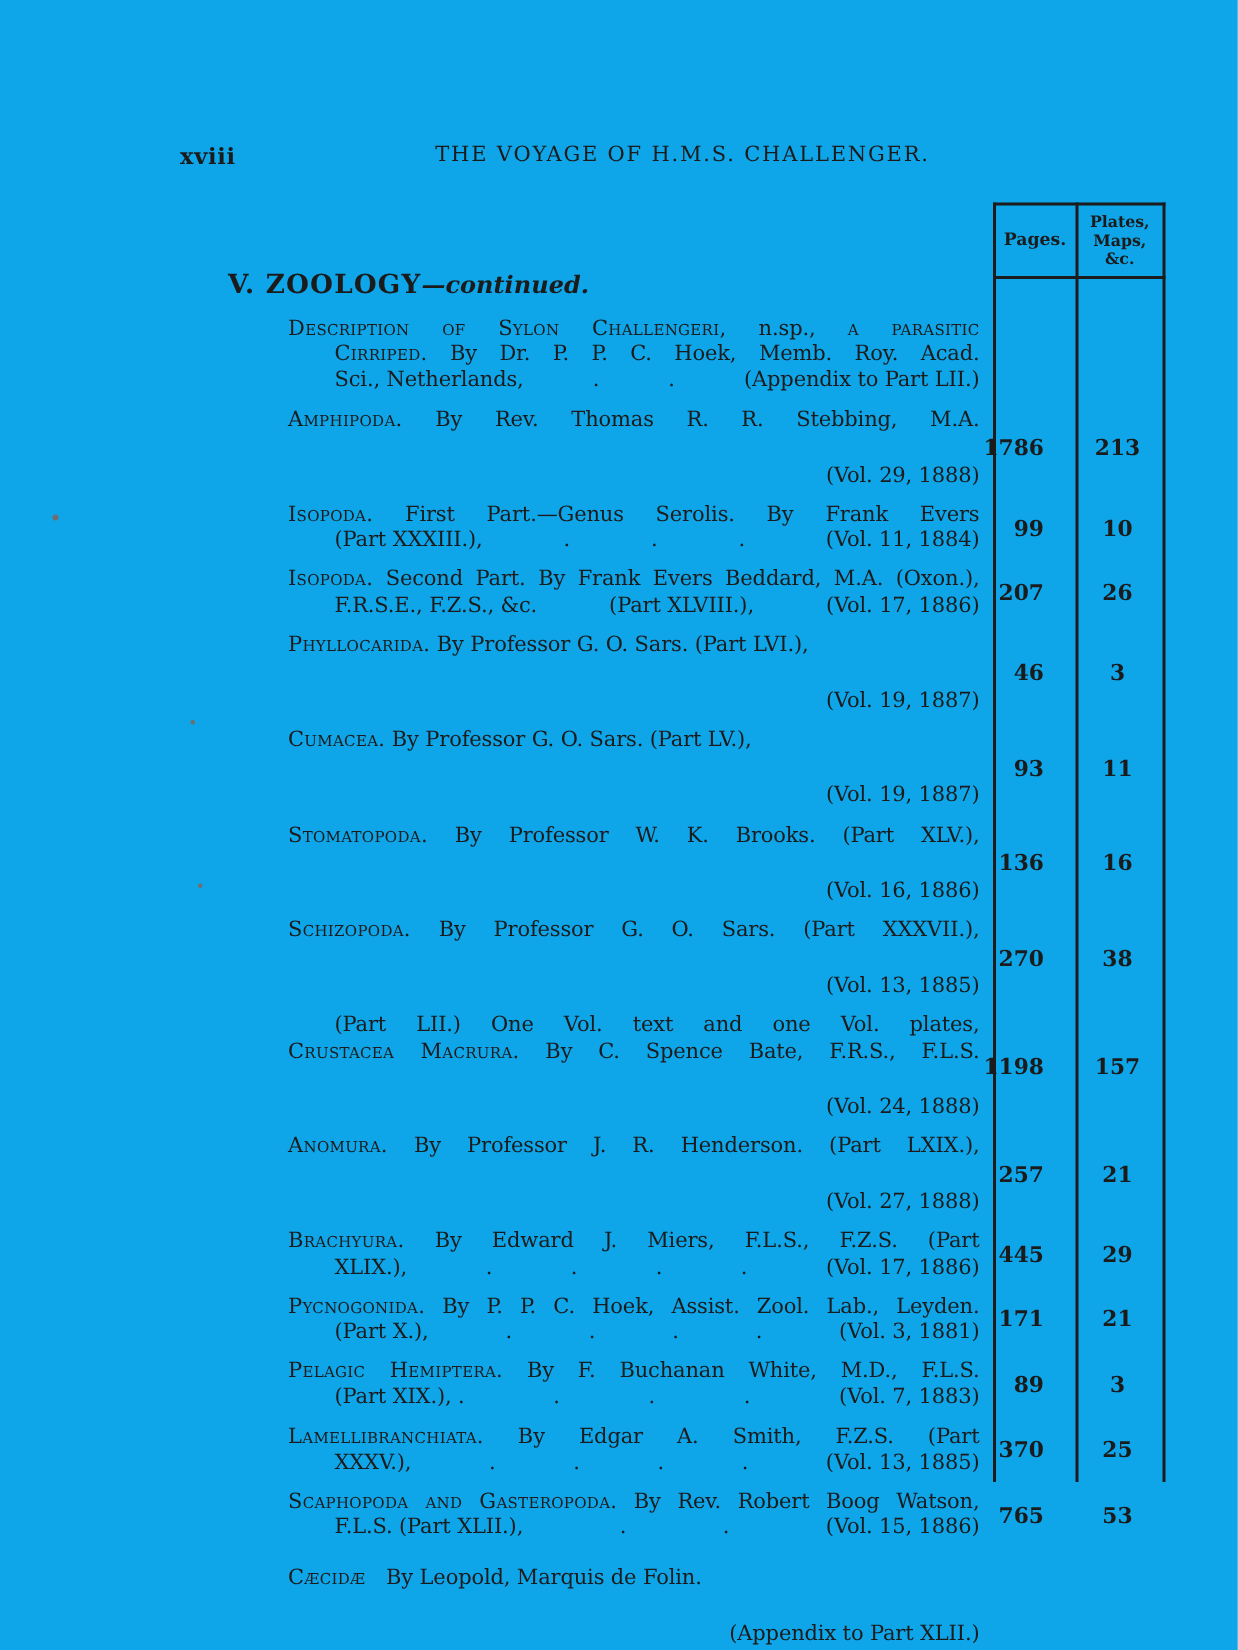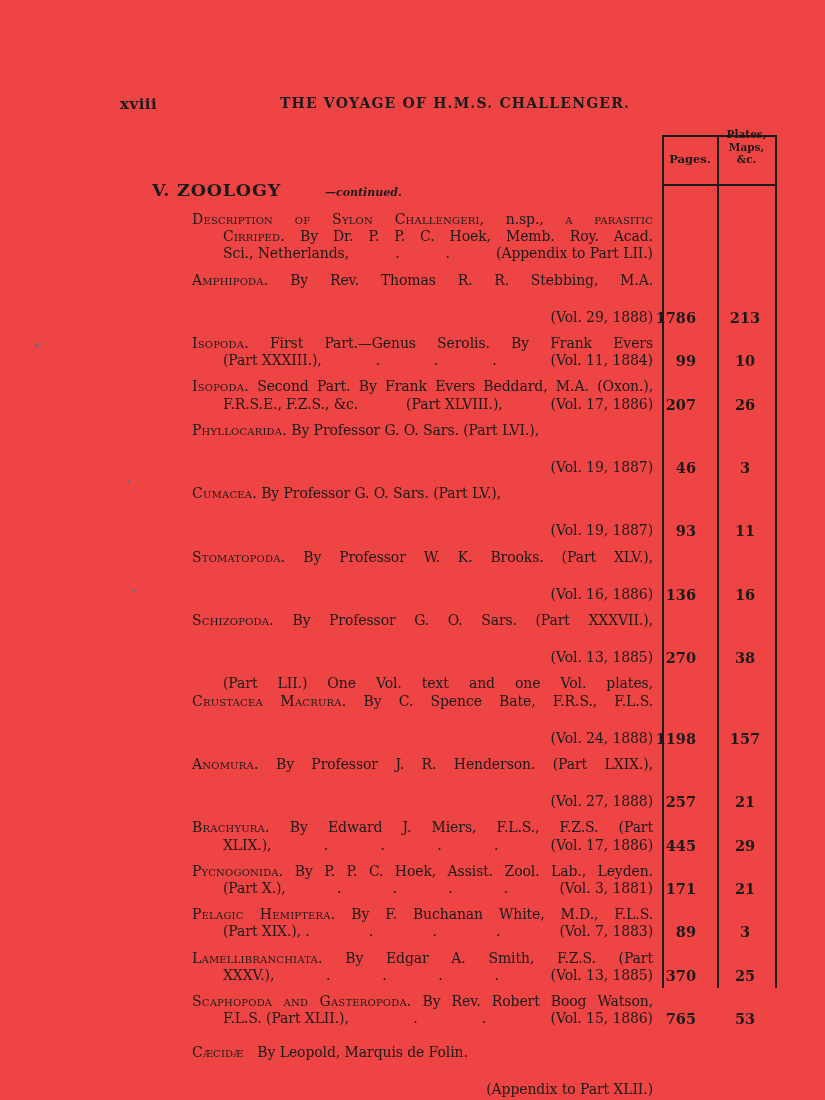--- a/index.html
+++ b/index.html
@@ -1,53 +1,53 @@
 <!DOCTYPE html>
 <html><head>
 <meta charset="utf-8">
 <style>
   html,body{margin:0;padding:0;}
   .page{
     position:relative;
     width:825px;height:1100px;
-    background:#ef4444;
+    background:#0ea5e9;
     font-family:"DejaVu Serif","Liberation Serif",serif;
     color:#1b1b1b;
     overflow:hidden;
   }
   .folio{
     position:absolute;left:120px;top:95px;
     font-size:15px;font-weight:bold;letter-spacing:.5px;
   }
   .running-title{
     position:absolute;left:85px;right:0;top:95px;
-    text-align:center;font-size:14px;font-weight:bold;letter-spacing:1.2px;
+    text-align:center;font-size:14px;font-weight:normal;letter-spacing:1.2px;
   }
   
   .vline{position:absolute;width:2px;background:#1c1c1c;top:135px;height:853px;}
   .vl-left{left:662px;}
   .vl-mid{left:717px;}
   .vl-right{left:775px;}
   .hline{position:absolute;left:662px;width:115px;height:2px;background:#1c1c1c;}
   .hl-top{top:135px;}
   .hl-head{top:184px;}
   .colhead-pages{
     position:absolute;left:663px;top:152px;width:54px;
     text-align:center;font-size:11.5px;font-weight:bold;
   }
   .colhead-plates{
-    position:absolute;left:718px;top:128px;width:57px;
+    position:absolute;left:718px;top:142px;width:57px;
     text-align:center;font-size:10.5px;font-weight:bold;line-height:12.5px;
   }
   .section-heading{position:absolute;left:152px;top:180px;}
   .sec-bold{font-size:17.5px;font-weight:bold;letter-spacing:.8px;}
-  .sec-italic{font-size:11px;font-style:italic;font-weight:bold;margin-left:44px;}
+  .sec-italic{font-size:16px;font-style:italic;font-weight:bold;}
   
   .entries{position:absolute;left:192px;top:211px;width:584px;}
-  .entry-row{display:flex;align-items:flex-end;margin-bottom:9px;}
+  .entry-row{display:flex;align-items:center;margin-bottom:9px;}
   .entry-row:last-child{margin-top:16px;}
   .entry-text{width:461px;font-size:14px;letter-spacing:-0.1px;}
   .line{line-height:17.2px;min-height:17.2px;}
   .line.ind{padding-left:31px;}
   .line.stretch{text-align:justify;text-align-last:justify;}
   .line.right{text-align:right;margin-top:20px;}
   .line.between{display:flex;justify-content:space-between;}
   .sc{font-variant:small-caps;letter-spacing:.2px;}
   .cell{display:flex;align-items:flex-end;font-size:14.5px;font-weight:bold;}
   .cell-pages{width:53px;margin-left:12px;justify-content:flex-end;padding-right:22px;box-sizing:border-box;}

